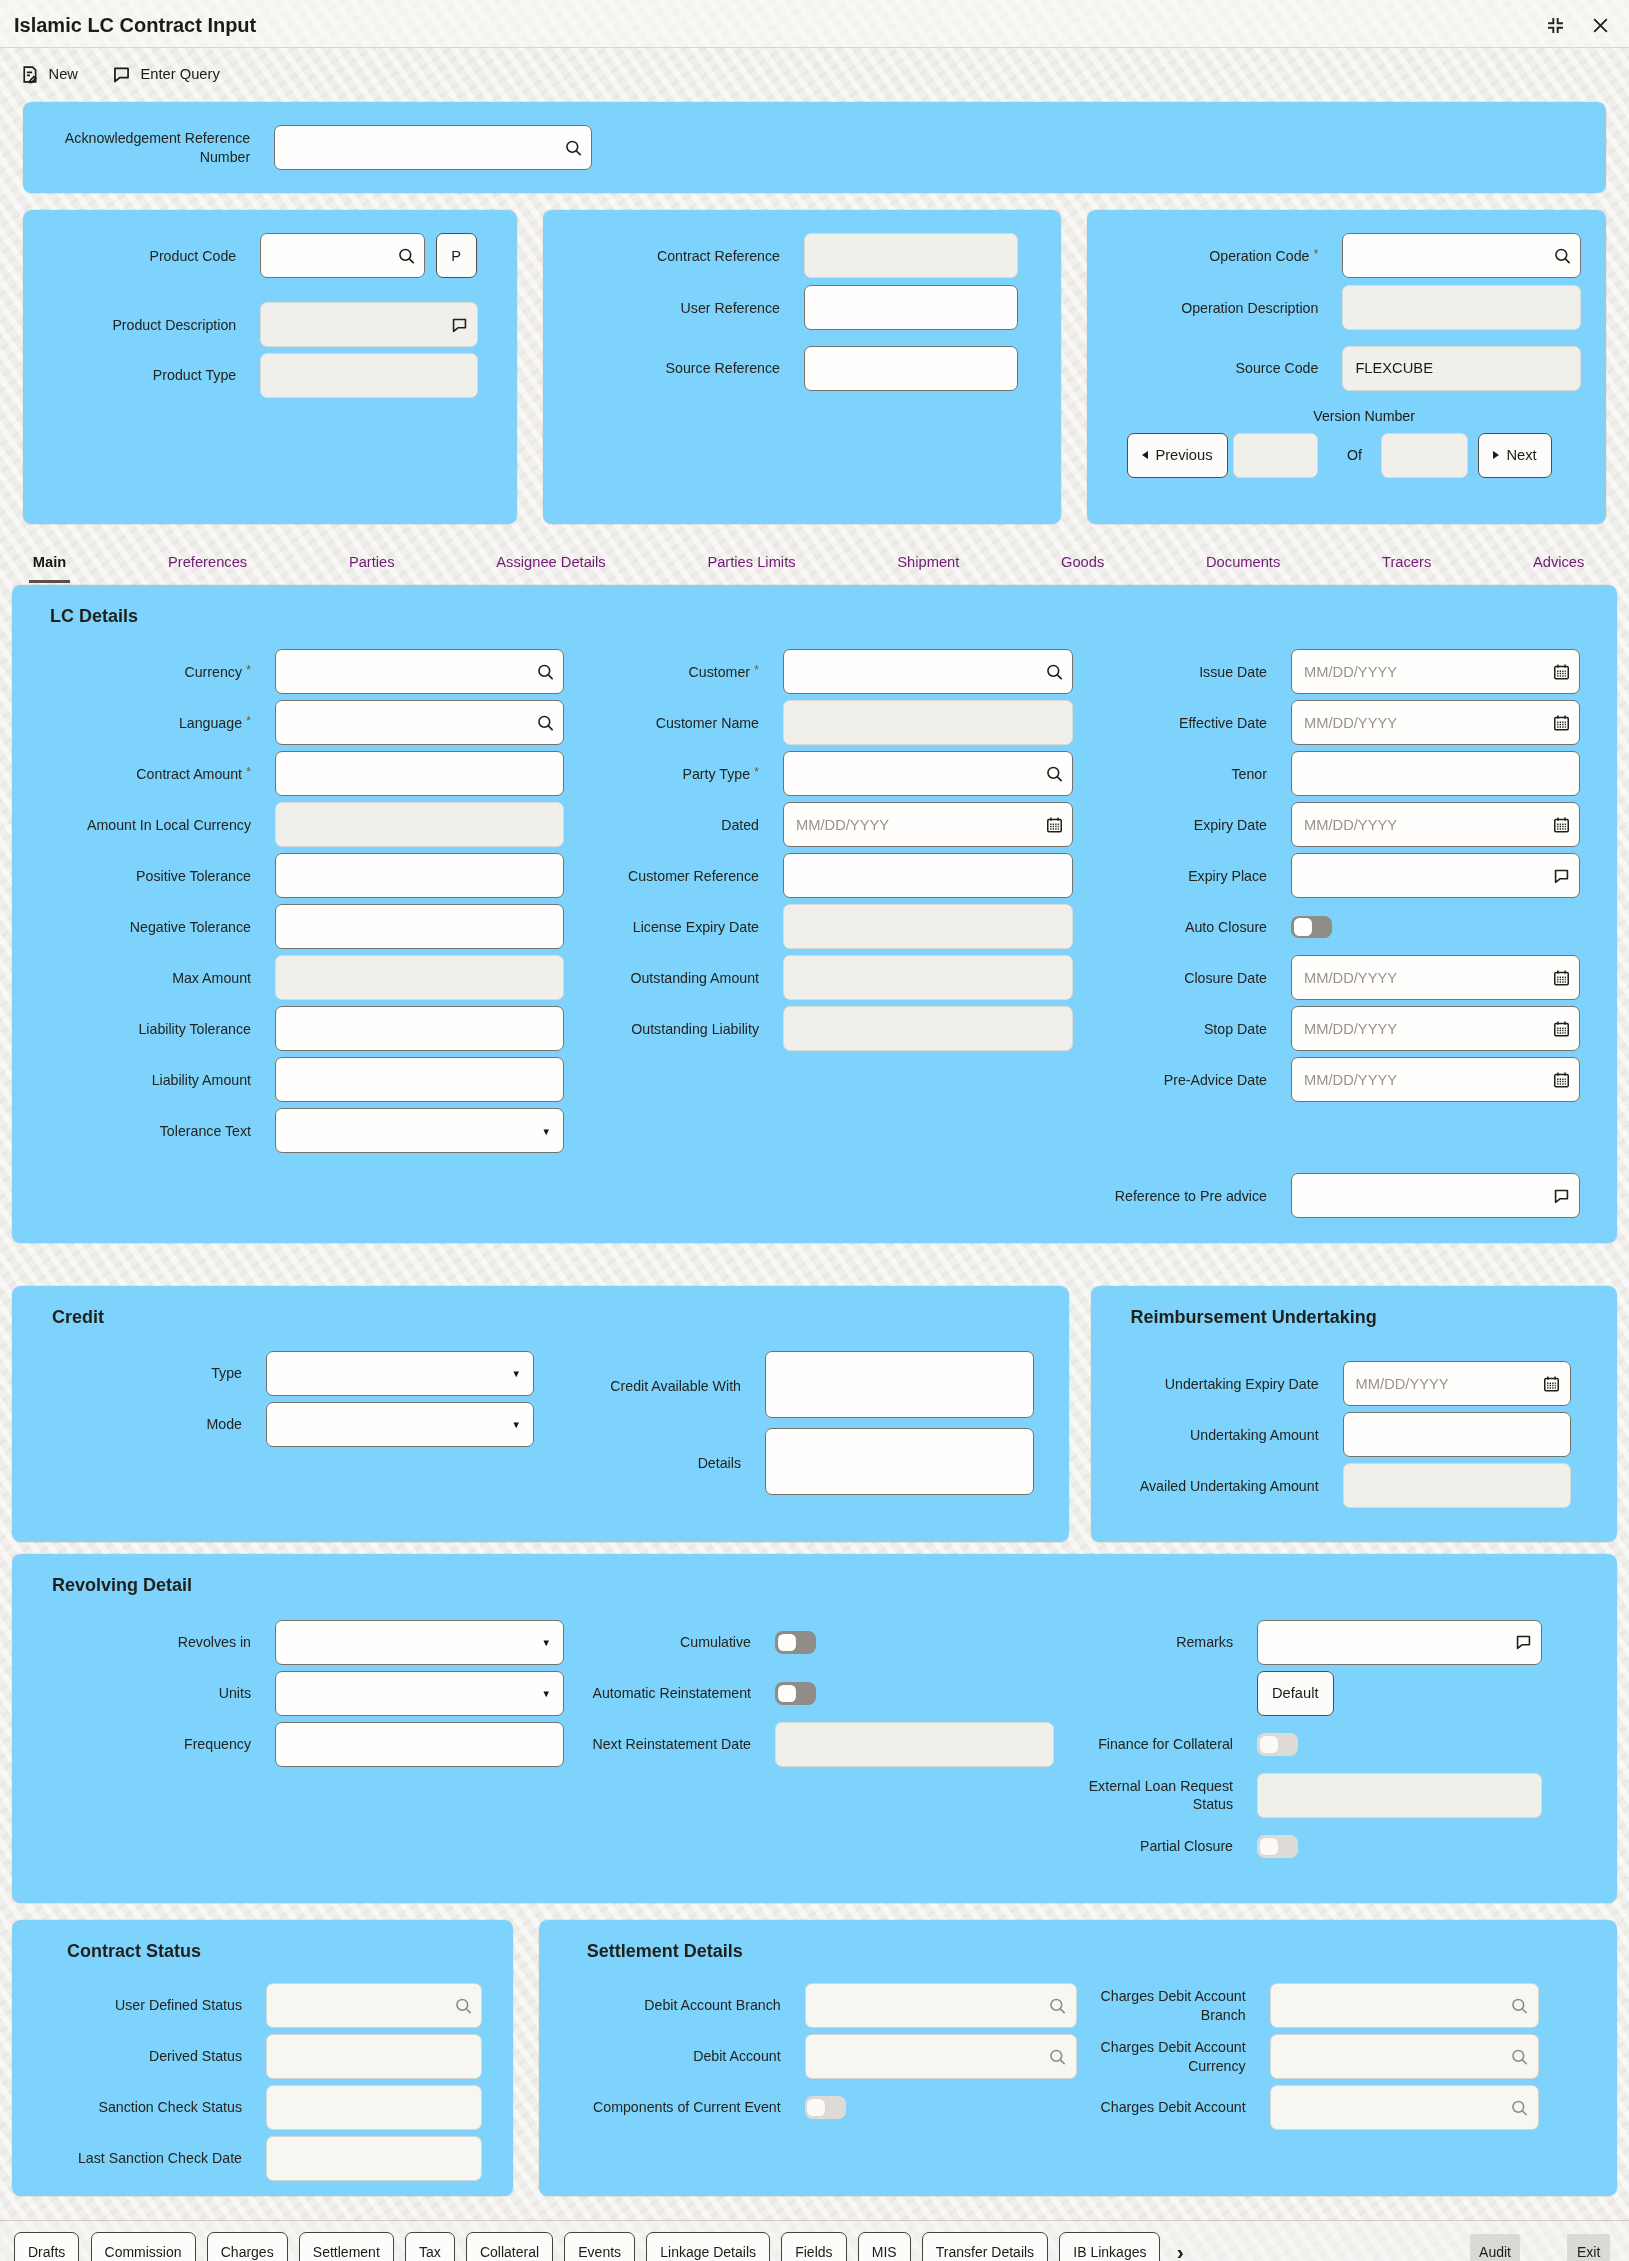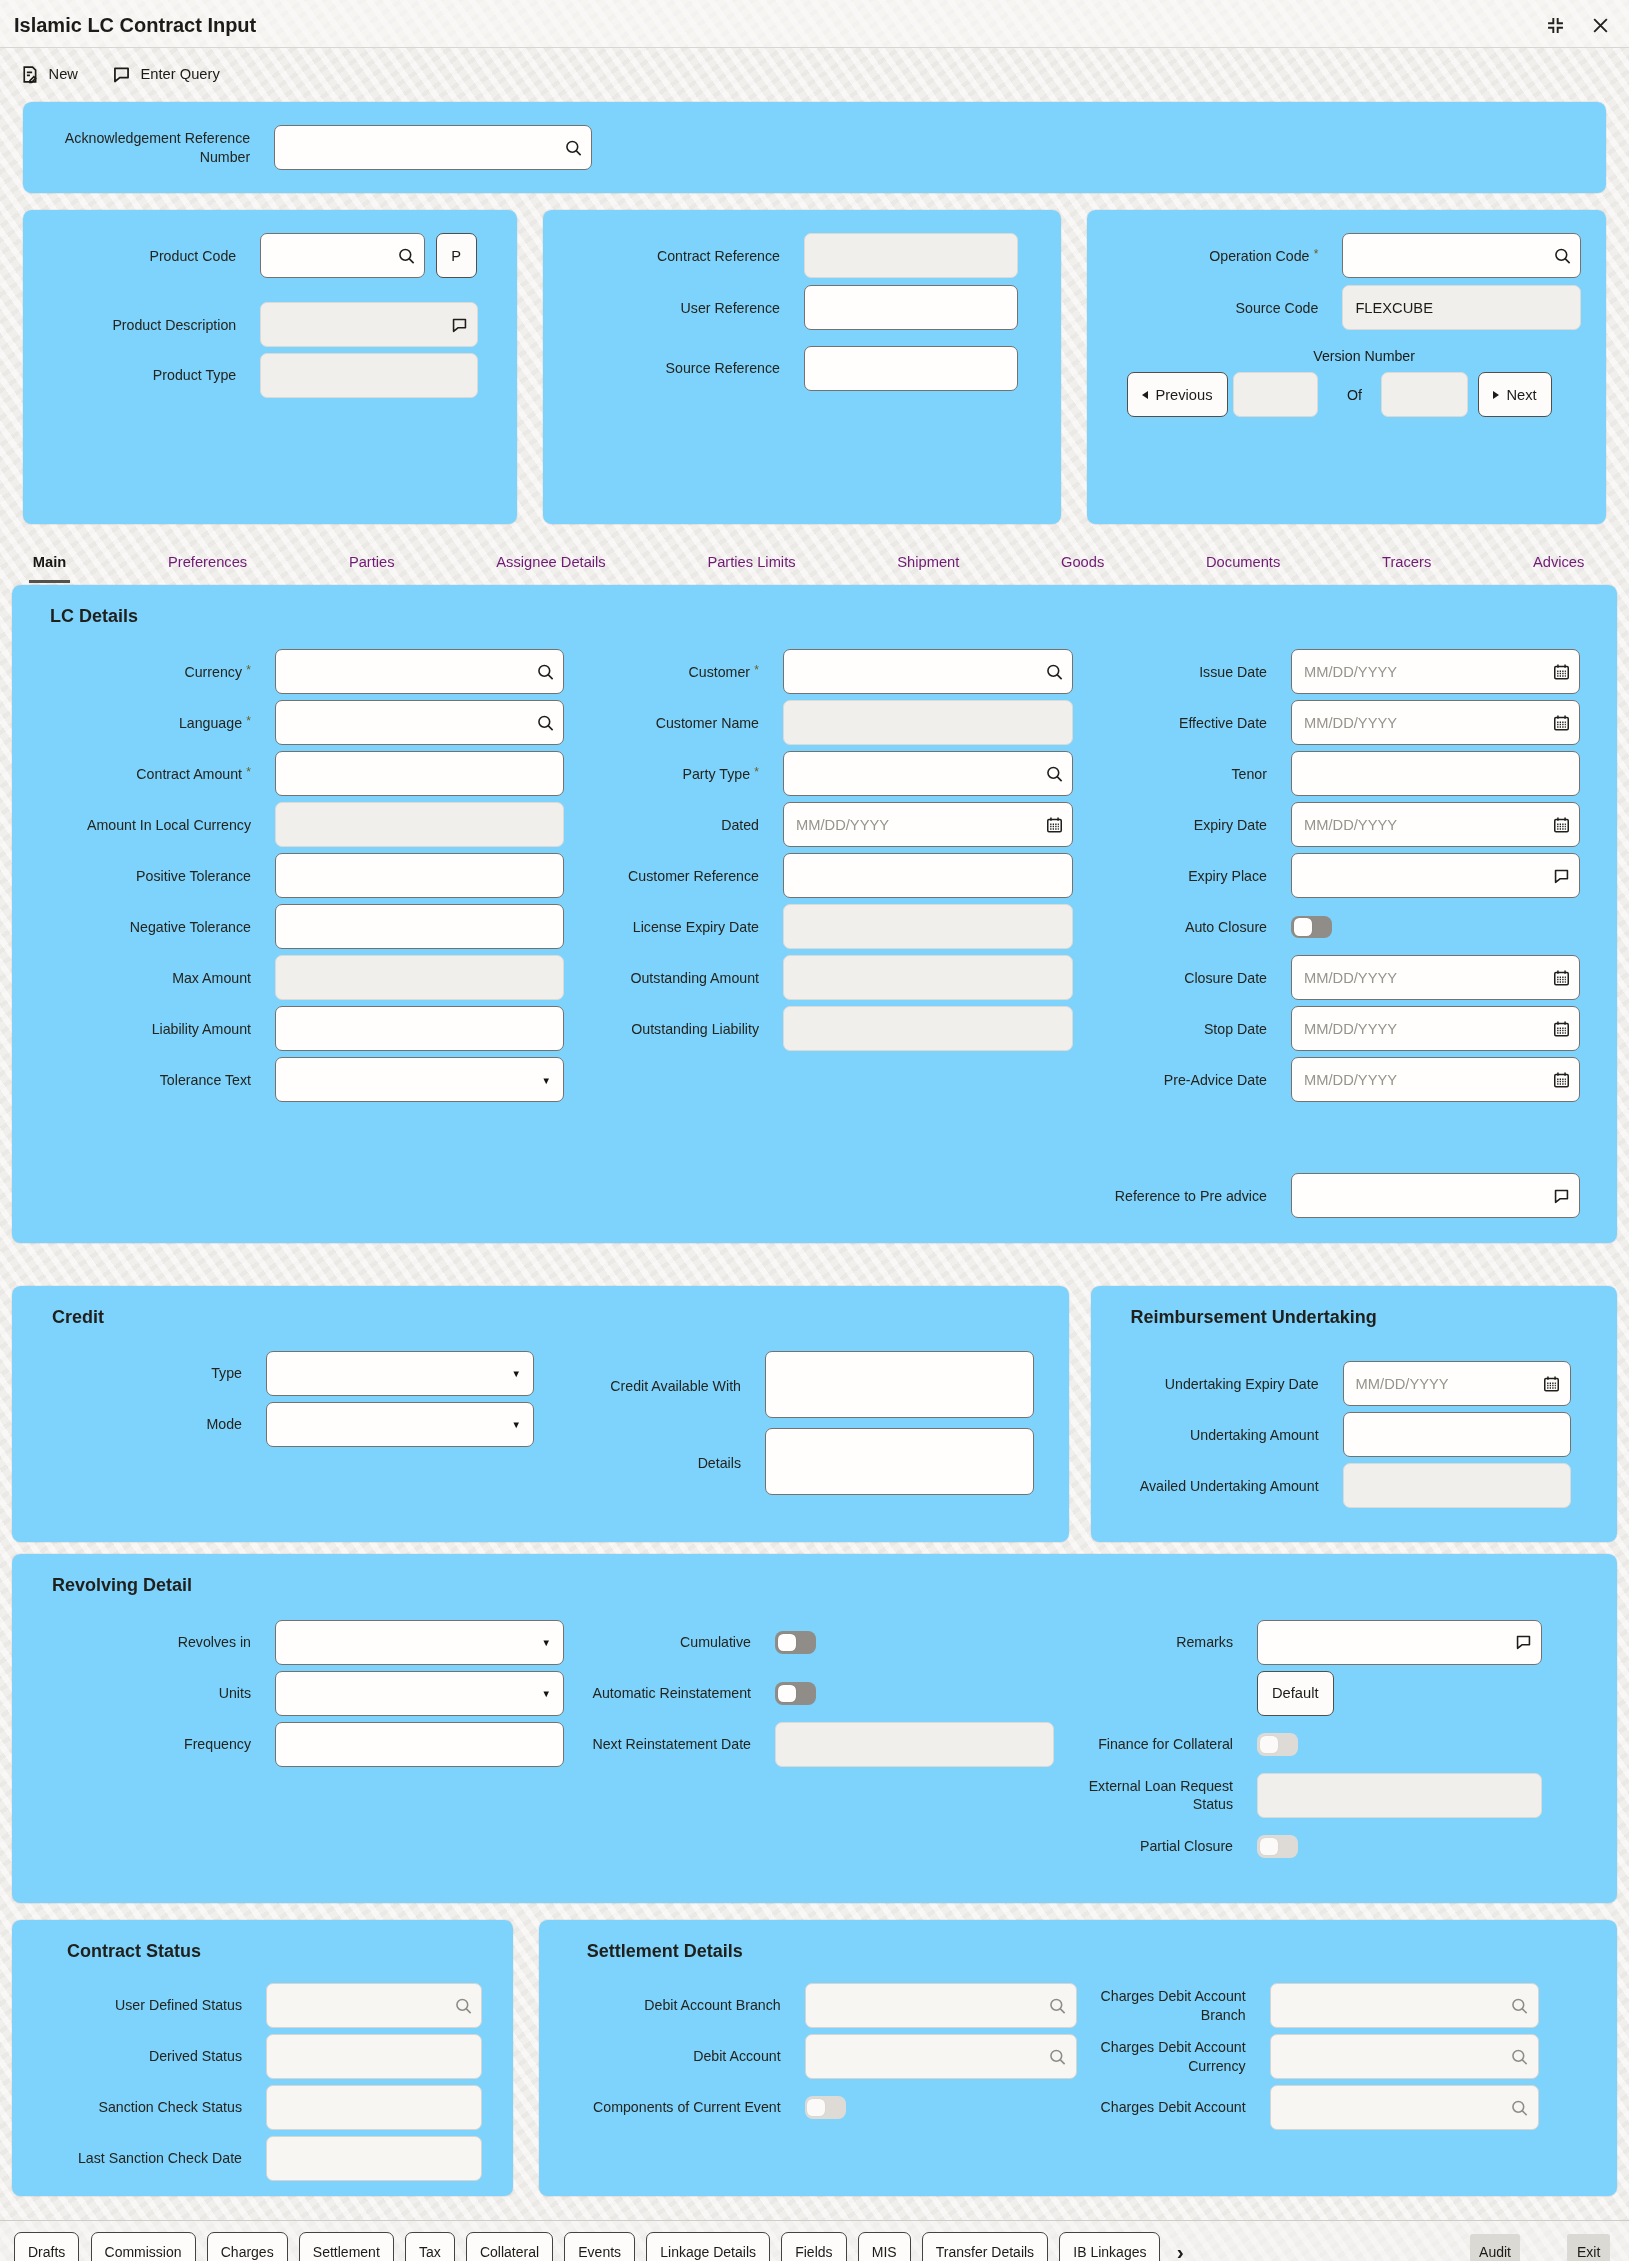--- a/index.html
+++ b/index.html
@@ -207,20 +207,26 @@
         <div class="fld" style="--fw:239px">
           <input class="inp" style="">
           <span class="icn">
             <svg width="19" height="19" viewBox="0 0 24 24" fill="none" stroke="currentColor" stroke-width="2">
                 <circle cx="10.5" cy="10.5" r="6.8"></circle>
                 <path d="M15.6 15.6L21 21"></path>
               </svg>
           </span>
         </div>
       </div>
+      <div class="row" style="margin-bottom:15.5px">
+        <label class="lbl" style="--lw:255px">Operation Description</label>
+        <div class="fld" style="--fw:239px">
+          <input class="inp dis noic" style="">
+        </div>
+      </div>
       <div class="row">
         <label class="lbl" style="--lw:255px">Source Code</label>
         <div class="fld" style="--fw:239px">
           <input class="inp dis noic" value="FLEXCUBE" style="">
         </div>
       </div>
       <div class="vlabel">Version Number</div>
       <div class="vrow">
         <button class="btn">
             <span class="tri l"></span>
@@ -287,20 +293,24 @@
           <label class="lbl">Positive Tolerance</label>
           <div class="fld"><input class="inp noic" style=""></div>
         </div>
         <div class="row">
           <label class="lbl">Negative Tolerance</label>
           <div class="fld"><input class="inp noic" style=""></div>
         </div>
         <div class="row">
           <label class="lbl">Max Amount</label>
           <div class="fld"><input class="inp dis noic" style=""></div>
+        </div>
+        <div class="row">
+          <label class="lbl">Liability Tolerance</label>
+          <div class="fld"><input class="inp noic" style=""></div>
         </div>
         <div class="row">
           <label class="lbl">Liability Amount</label>
           <div class="fld"><input class="inp noic" style=""></div>
         </div>
         <div class="row">
           <label class="lbl">Tolerance Text</label>
           <div class="fld"><input class="inp" style="">
             <span class="caret">▼</span></div>
         </div>

